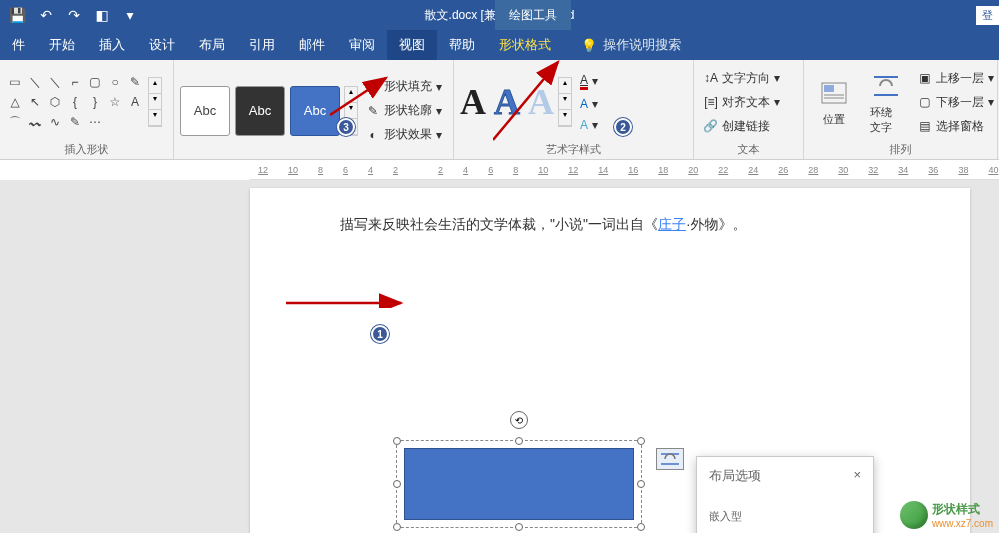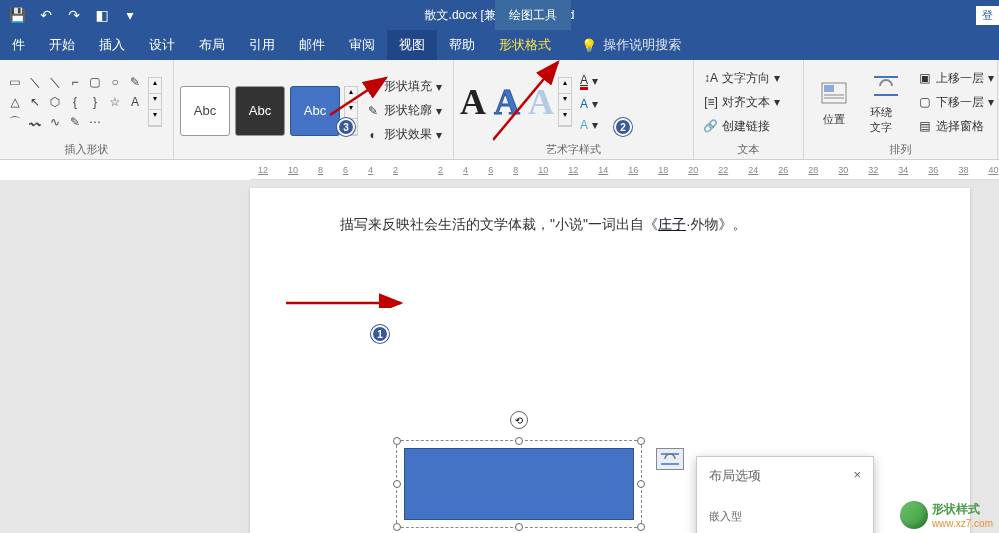--- a/index.html
+++ b/index.html
@@ -220,21 +220,21 @@
       box-shadow: 0 1px 3px rgba(0,0,0,0.2);
       padding: 24px 80px;
     }
     .body-text {
       font-size: 14px;
       color: #333;
       line-height: 1.8;
       text-align: left;
       margin-left: 10px;
     }
-    .link { color: #0f172a; text-decoration: underline; }
+    .link { color: #3b82f6; text-decoration: underline; }
     .selected-shape {
       position: absolute;
       left: 404px;
       top: 268px;
       width: 230px;
       height: 72px;
       background: #4472c4;
       border: 1px solid #2f528f;
     }
     .selection-handles {

